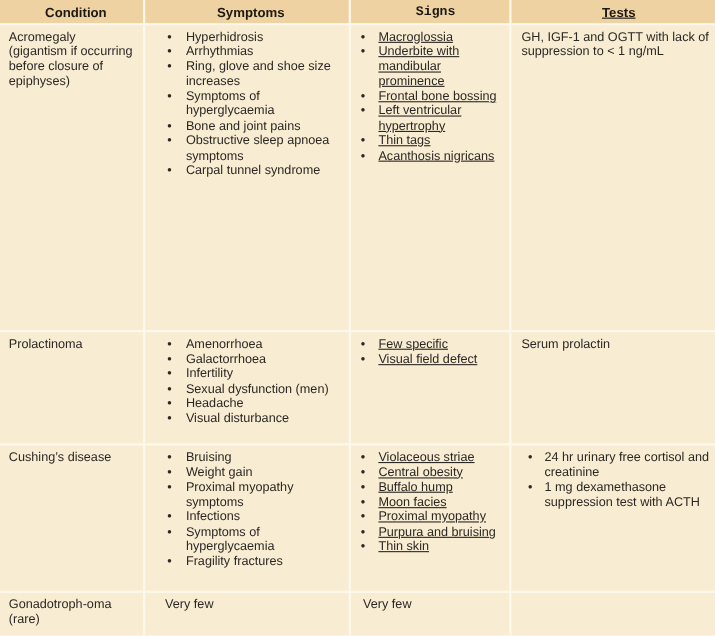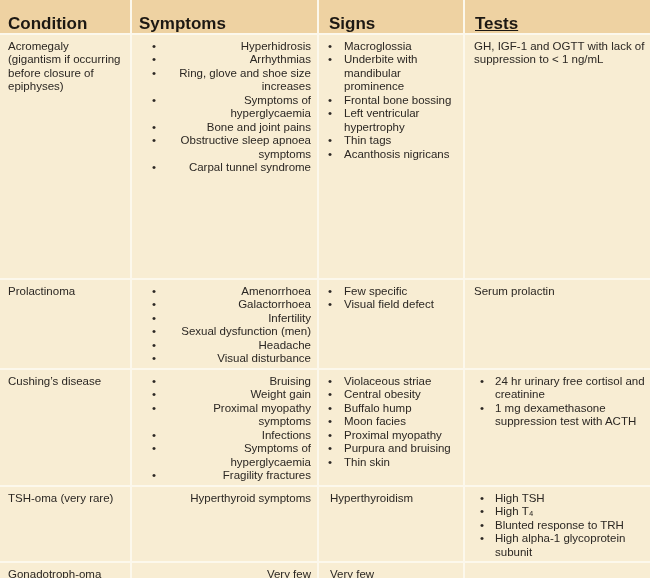--- a/index.html
+++ b/index.html
@@ -28,39 +28,40 @@
   th,td{
     border:2px solid var(--divider);
     vertical-align:top;
     text-align:left;
     font-weight:normal;
   }
   thead th{
     background:var(--header-bg);
     color:var(--header-text);
     font-weight:bold;
-    font-size:17px;
+    font-size:12px;
     height:20px;
-    padding-top:17px;
+    padding-top:5px;
     padding-bottom:2px;
+    text-align:center;
   }
   thead th:nth-child(1){padding-left:8px;}
   thead th:nth-child(2){padding-left:7px;}
-  thead th:nth-child(3){padding-left:10px;}
+  thead th:nth-child(3){padding-left:10px;font-family:Liberation Mono, monospace;}
   thead th:nth-child(4){padding-left:10px;text-decoration:underline;}
   tbody td{padding-top:5px;padding-bottom:2px;border-radius:30px;}
   td.cell-condition{padding-left:8px;padding-right:2px;white-space:pre-line;}
-  td.cell-symptoms{padding-left:18px;padding-right:6px;text-align:right;}
+  td.cell-symptoms{padding-left:18px;padding-right:6px;}
   td.cell-signs{padding-left:11px;padding-right:2px;}
   td.cell-tests{padding-left:9px;}
   
   td ul{list-style:none;}
   td.cell-symptoms ul{margin-left:2px;}
   td.cell-symptoms ul li{padding-left:17px;}
-  td.cell-signs ul{margin-left:-2px;}
+  td.cell-signs ul{margin-left:-2px;text-decoration:underline;}
   td.cell-signs ul li{padding-left:16px;}
   td.cell-tests ul{margin-left:6px;}
   td.cell-tests ul li{padding-left:15px;}
   td ul li{position:relative;}
   td ul li::before{
     content:"\2022";
     position:absolute;
     left:0;top:0;
   }
   
@@ -158,33 +159,20 @@
             <li>Thin skin</li>
           </ul>
         </td>
       <td class="cell-tests">
           <ul>
             <li>24 hr urinary free cortisol and creatinine</li>
             <li>1 mg dexamethasone suppression test with ACTH</li>
           </ul>
         </td>
     </tr>
-    <tr class="r4">
-      <td class="cell-condition">TSH-oma (very rare)</td>
-      <td class="cell-symptoms">Hyperthyroid symptoms</td>
-      <td class="cell-signs">Hyperthyroidism</td>
-      <td class="cell-tests">
-          <ul>
-            <li>High TSH</li>
-            <li>High T₄</li>
-            <li>Blunted response to TRH</li>
-            <li>High alpha-1 glycoprotein subunit</li>
-          </ul>
-        </td>
-    </tr>
     <tr class="r5">
       <td class="cell-condition">Gonadotroph-oma (rare)</td>
       <td class="cell-symptoms">Very few</td>
       <td class="cell-signs">Very few</td>
       <td class="cell-tests"></td>
     </tr>
   </tbody>
 </table>
 
 </body></html>

